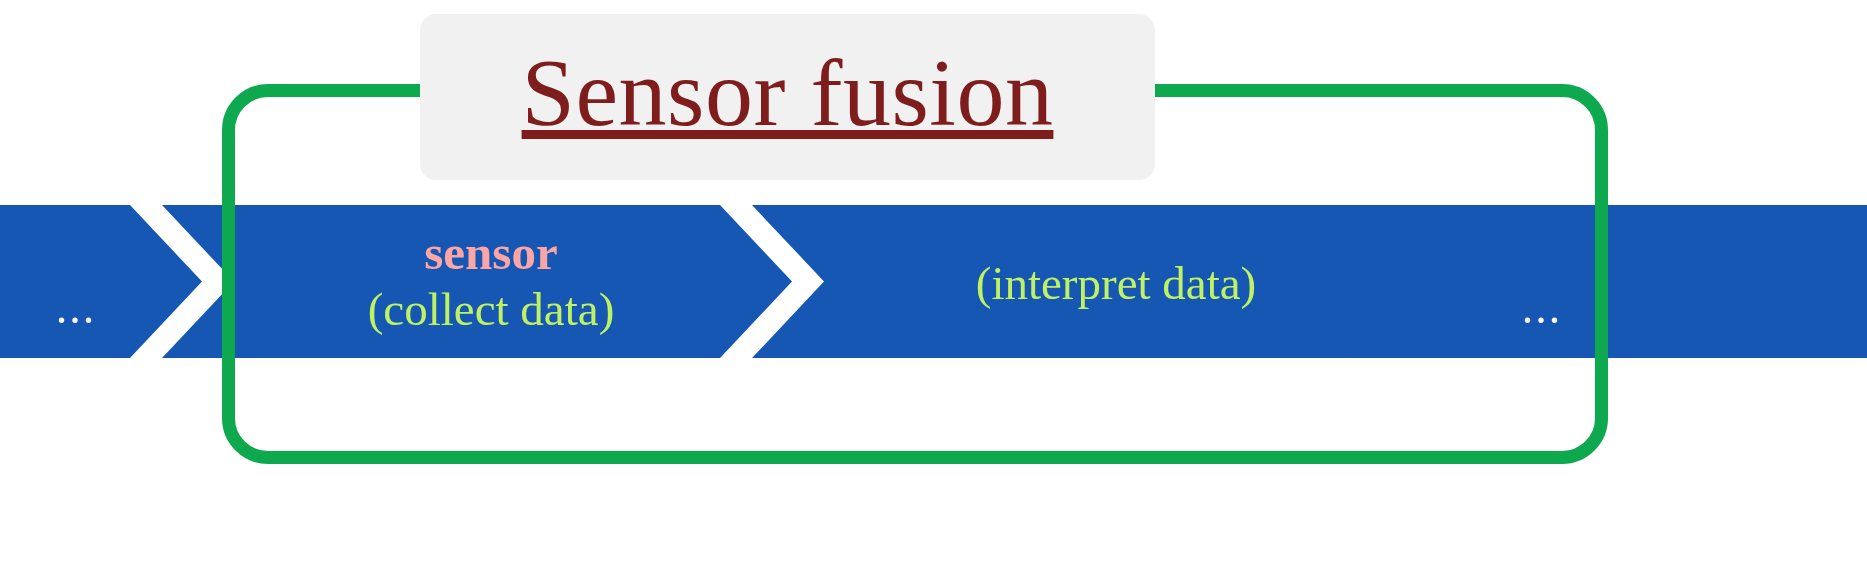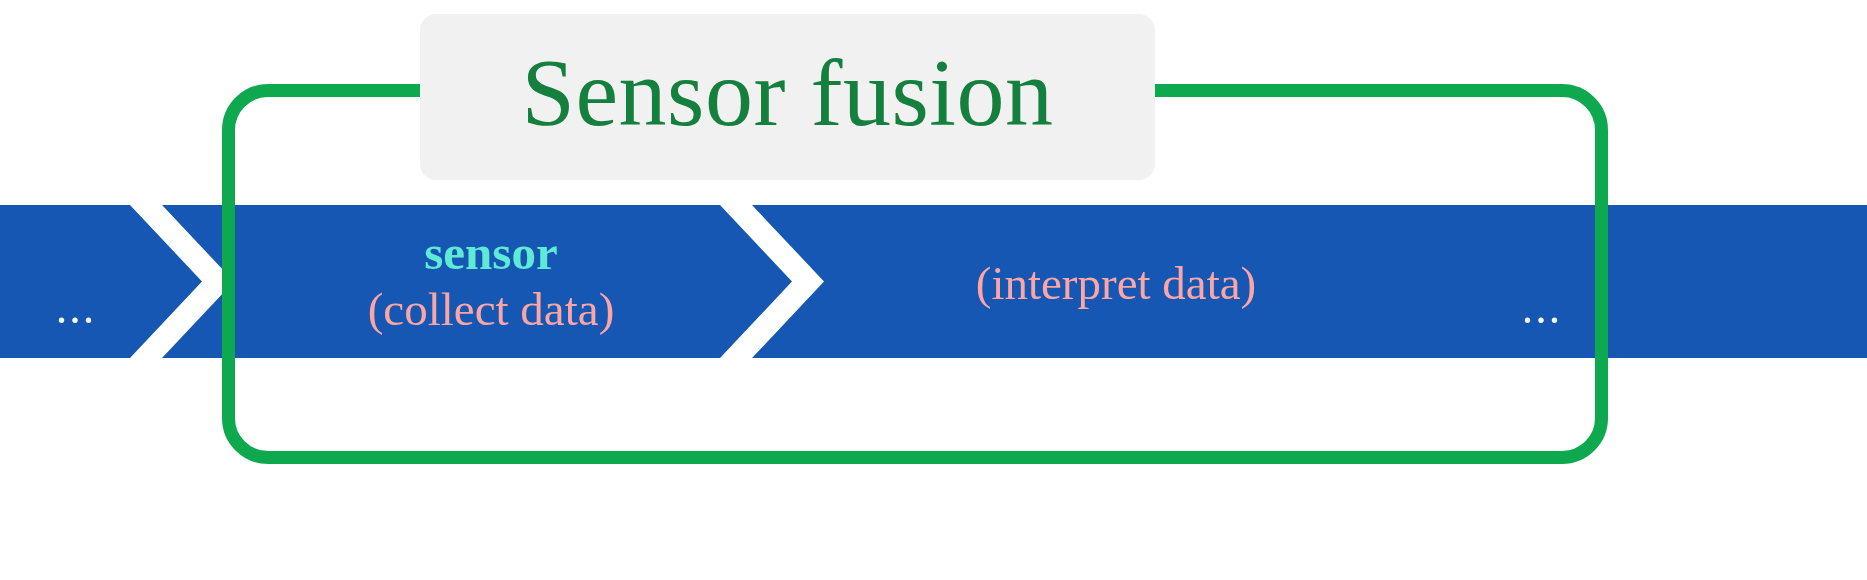--- a/index.html
+++ b/index.html
@@ -80,30 +80,30 @@
     color: #ffffff;
     font-size: 46px;
     line-height: 1;
     letter-spacing: 2px;
     font-family: "Liberation Serif", serif;
     position: relative;
     top: 26px;
   }
 
   .chev-title {
-    color: #5eead4;
+    color: #fca5a5;
     font-weight: bold;
     font-size: 49px;
     line-height: 1.05;
     font-family: "Liberation Serif", serif;
     white-space: nowrap;
   }
 
   .chev-sub {
-    color: #fca5a5;
+    color: #bef264;
     font-size: 47px;
     line-height: 1.12;
     font-family: "Liberation Serif", serif;
     white-space: nowrap;
     margin-top: 4px;
   }
 
   .chev-body {
     position: relative;
     text-align: center;
@@ -136,25 +136,26 @@
     display: flex;
     align-items: center;
     justify-content: center;
     box-sizing: border-box;
   }
 
   .group-label-text {
     font-family: "Liberation Serif", serif;
     font-size: 96px;
     line-height: 1;
-    color: #15803d;
+    color: #7f1d1d;
     white-space: nowrap;
     letter-spacing: 0.5px;
     position: relative;
     top: -4px;
+    text-decoration: underline;
   }
 </style>
 </head>
 <body>
 
 <div id="canvas">
 
   <div class="chevron-row">
 
     <div class="chevron stub-left" style="left:-78px; width:280px;">

